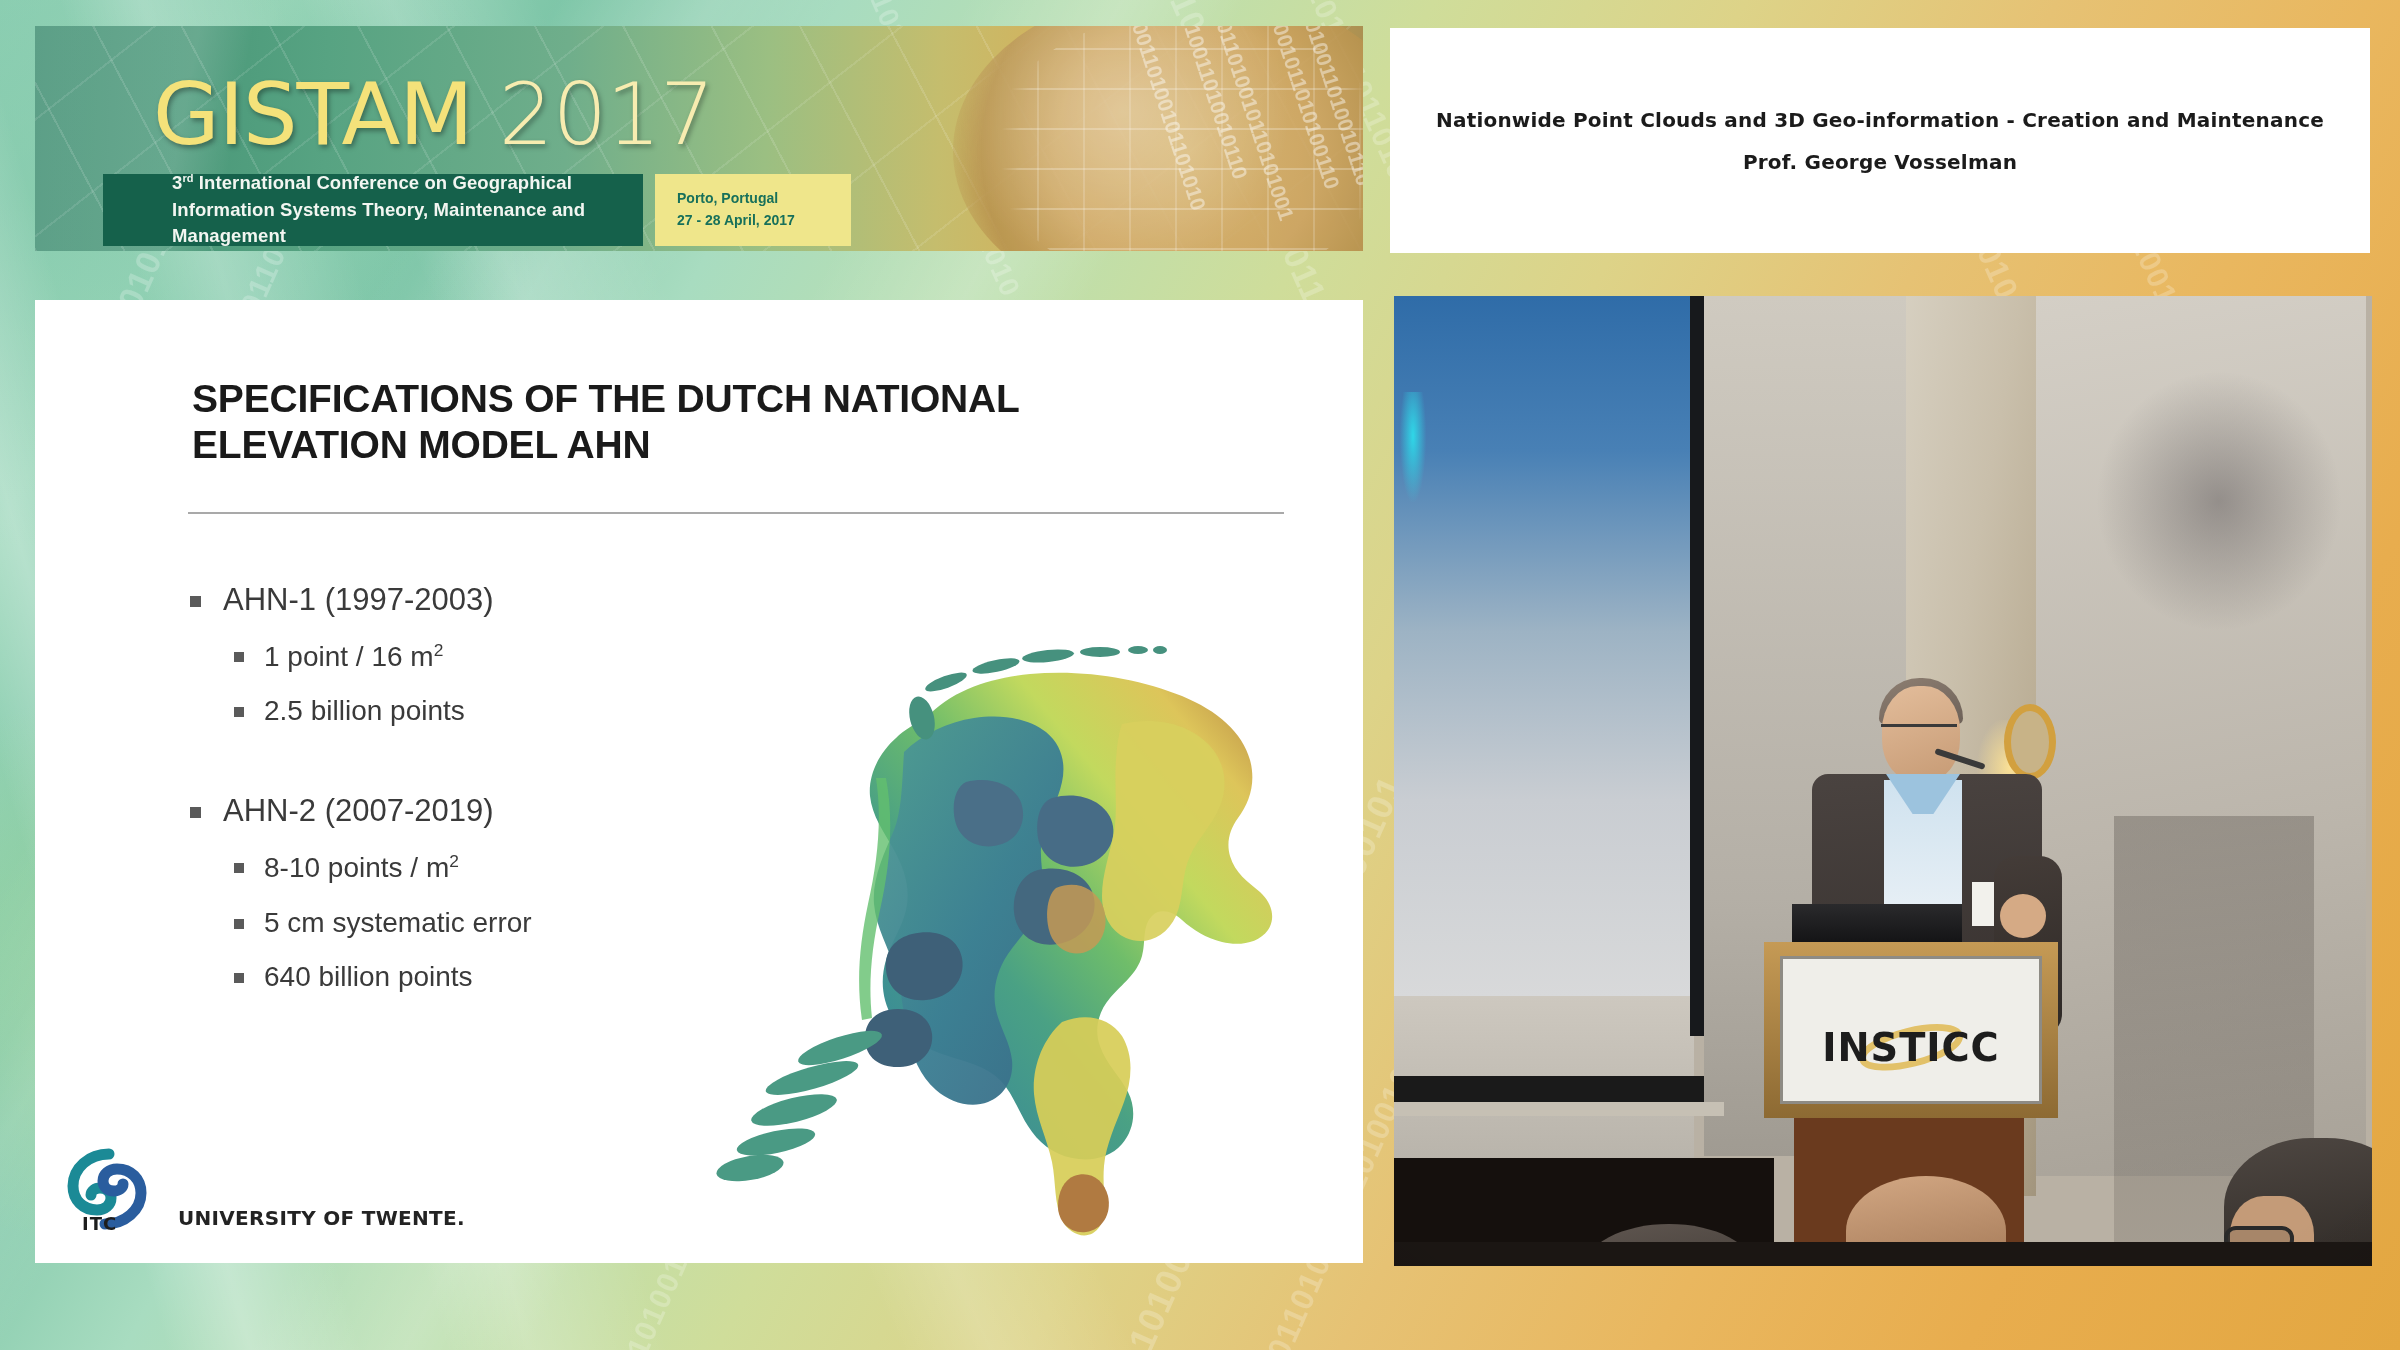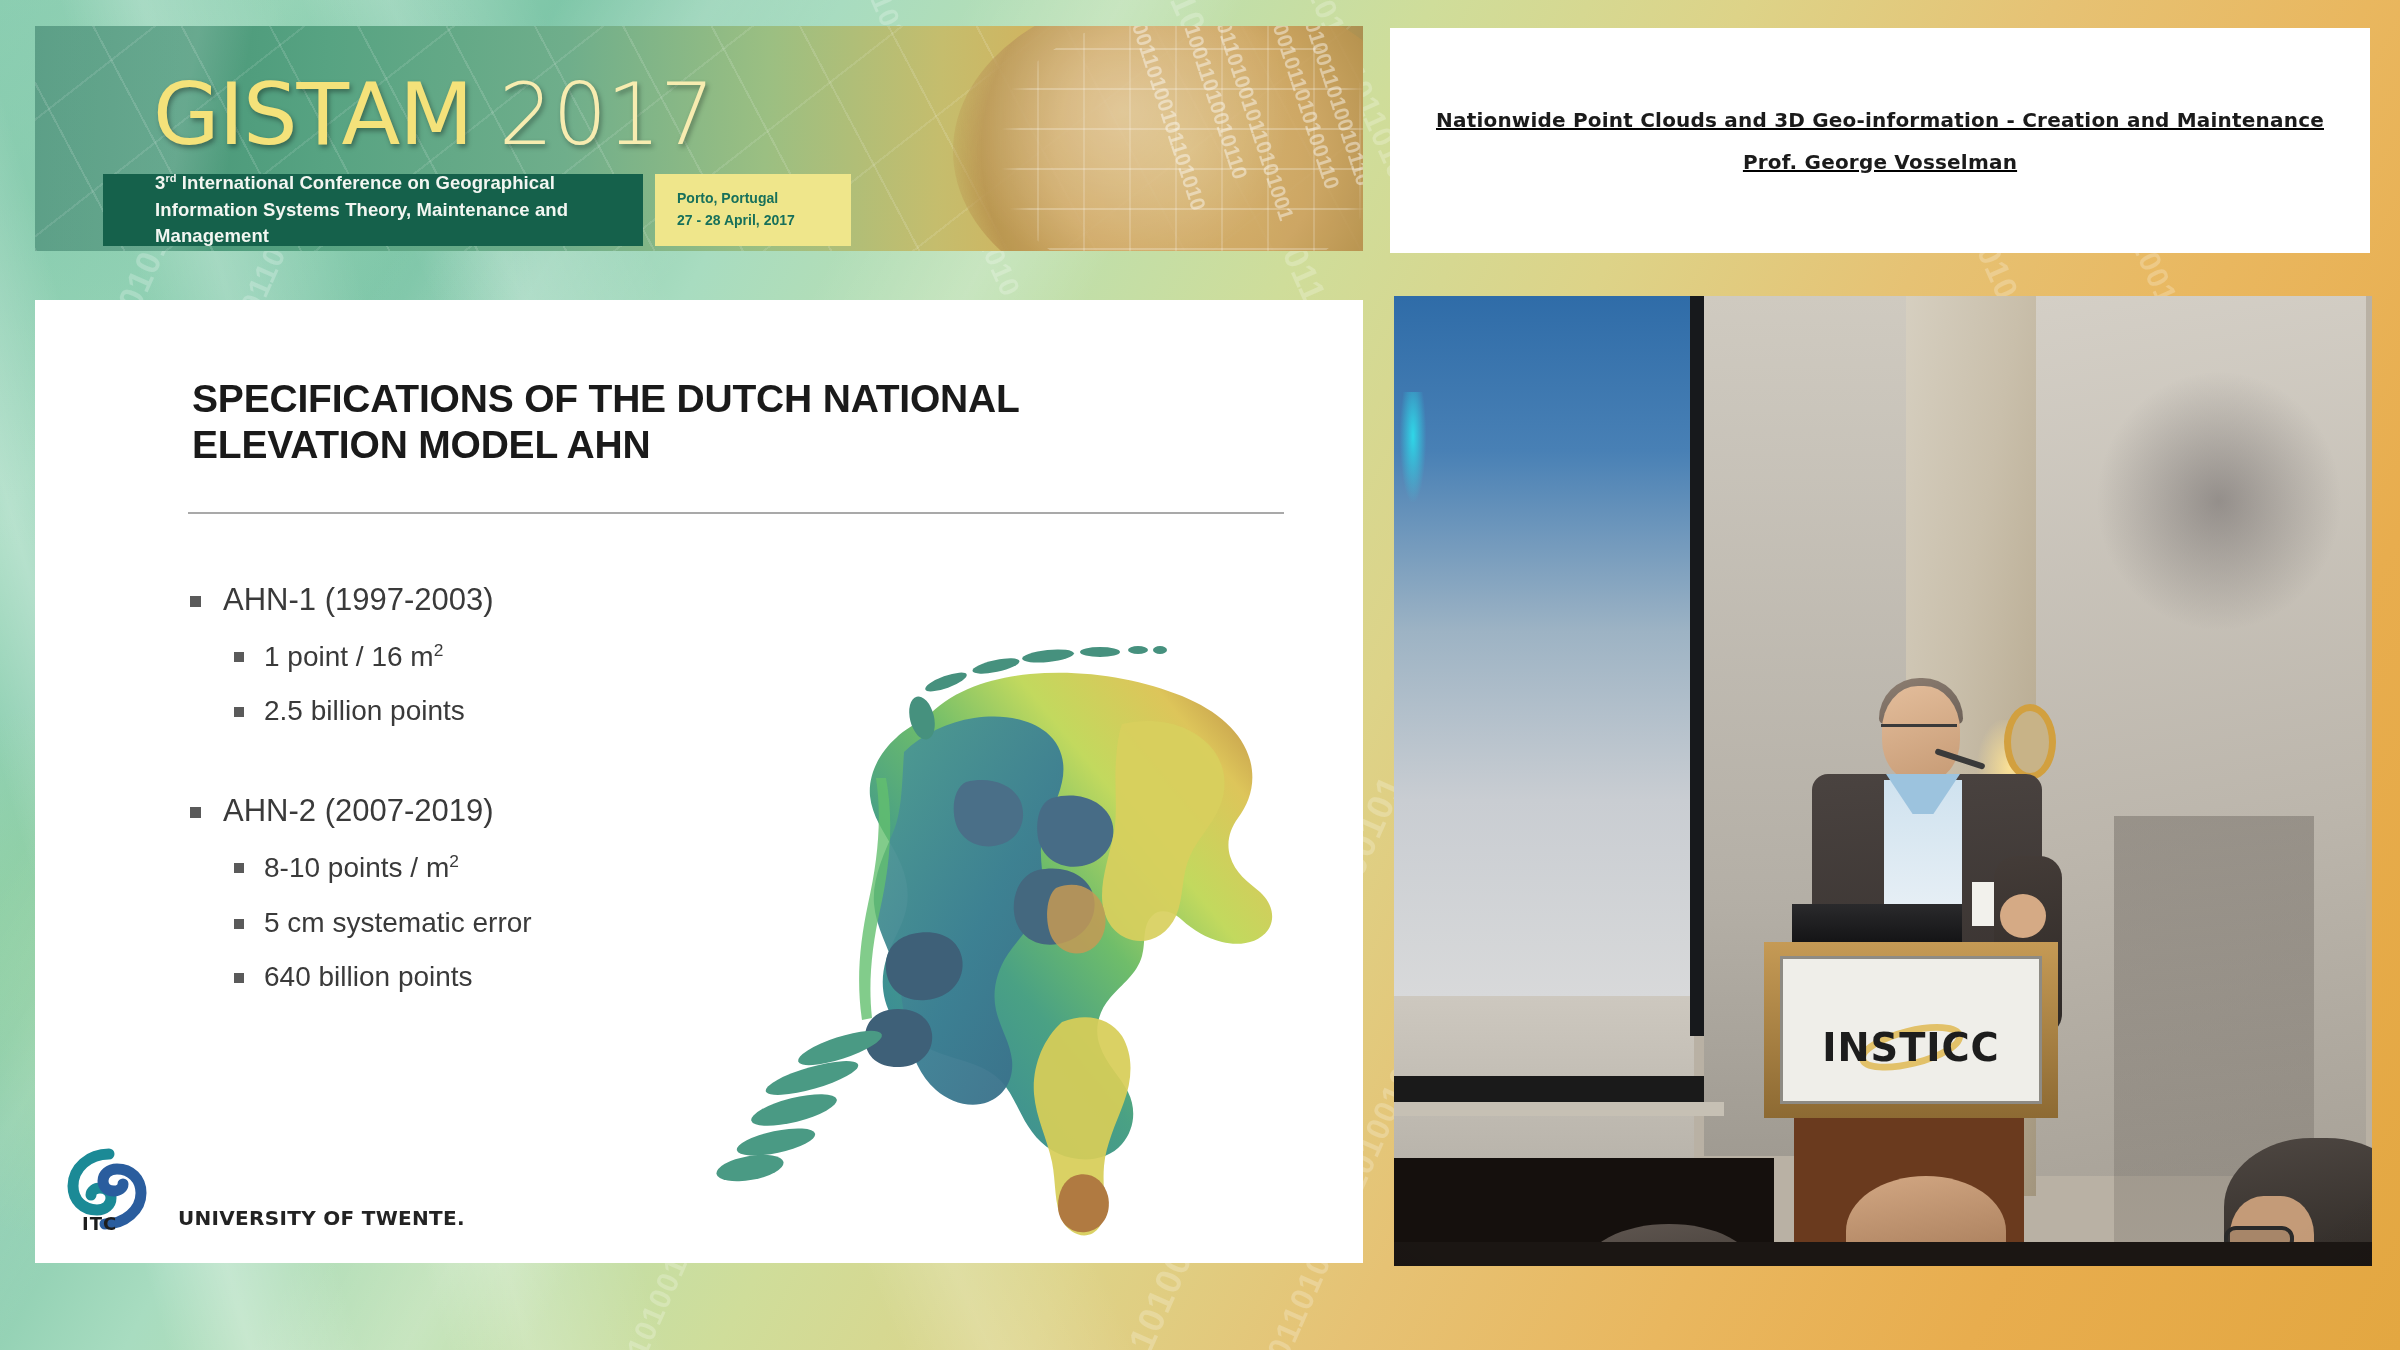--- a/index.html
+++ b/index.html
@@ -97,21 +97,21 @@
     color: #f4e27a;
     text-shadow: 2px 3px 5px rgba(0,0,0,.35);
     font-family: "DejaVu Sans", sans-serif;
   }
   #gistam-title .yr { font-weight: 300; color: #f7ecb0; }
   #banner-subbar {
     position: absolute; left: 68px; top: 148px;
     width: 540px; height: 72px;
     background: #15614b;
     display: flex; flex-direction: column; justify-content: center;
-    padding-left: 52px;
+    padding-left: 69px;
   }
   #banner-subbar .line {
     color: #f2f6f1; font-size: 18.5px; font-weight: 700; line-height: 1.45;
     letter-spacing: .1px;
   }
   #banner-subbar .line sup { font-size: 11px; }
   #banner-venue {
     position: absolute; left: 620px; top: 148px;
     width: 196px; height: 72px;
     background: #efe68b;
@@ -123,21 +123,20 @@
   }
 
   
   #title-card {
     position: absolute; left: 1390px; top: 28px;
     width: 980px; height: 225px;
     background: #ffffff;
     display: flex; flex-direction: column;
     align-items: center; justify-content: center;
     gap: 18px;
-    text-decoration: underline;
   }
   #title-card .talk-title {
     font-size: 20px; font-weight: 700; color: #1b1b1b;
     letter-spacing: .2px; white-space: nowrap;
     font-family: "DejaVu Sans", sans-serif;
   }
   #title-card .talk-speaker {
     font-size: 20px; font-weight: 700; color: #1b1b1b;
     letter-spacing: .2px;
     font-family: "DejaVu Sans", sans-serif;

